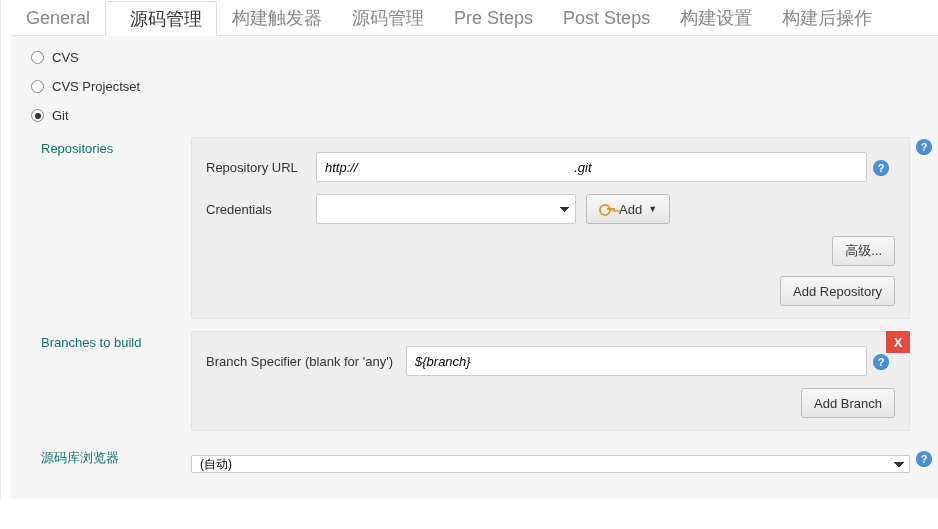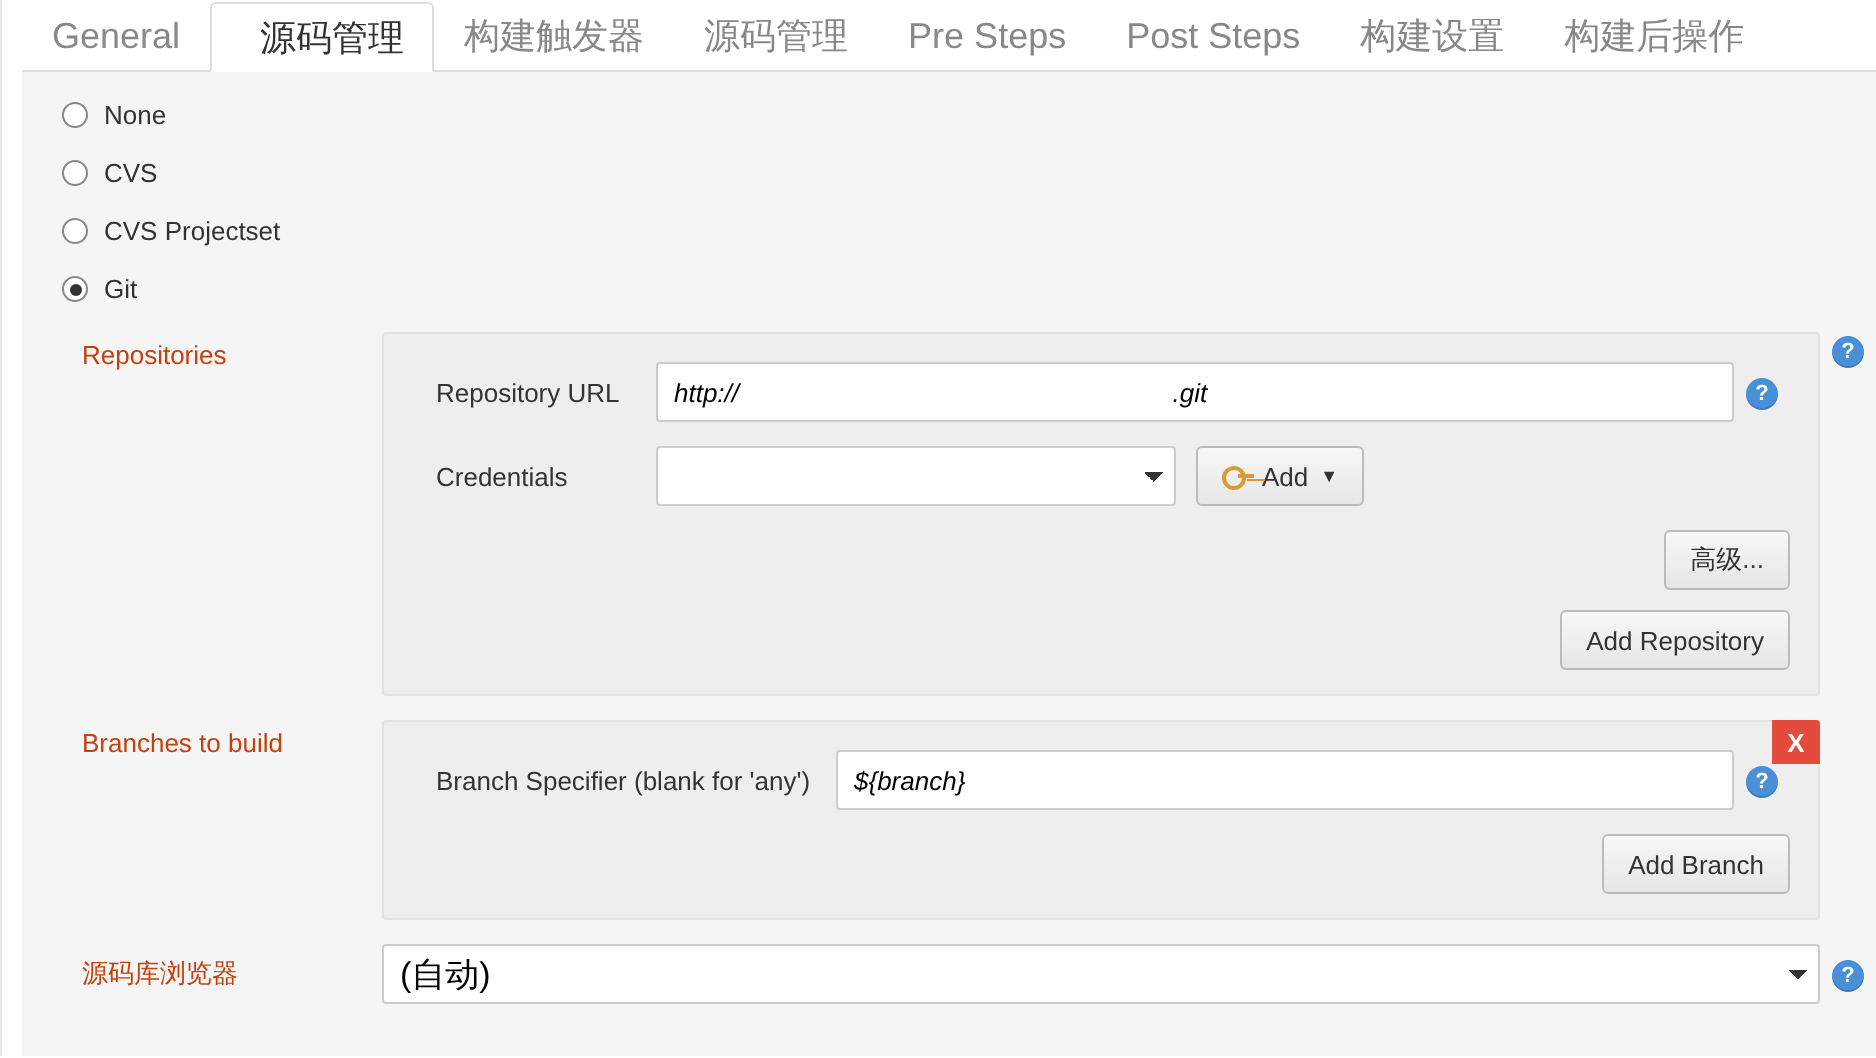--- a/index.html
+++ b/index.html
@@ -82,27 +82,27 @@
   .section-row {
     display: grid;
     grid-template-columns: 180px 1fr 28px;
     align-items: flex-start;
     margin-bottom: 12px;
   }
   .section-label {
     padding-left: 30px;
     padding-top: 4px;
     font-size: 13px;
-    color: #c2410c;
+    color: #0f766e;
   }
   .panel {
     background: #eeeeee;
     border: 1px solid #e2e2e2;
     border-radius: 2px;
-    padding: 14px 14px 12px 26px;
+    padding: 14px 14px 12px 14px;
     position: relative;
   }
   .help-col {
     display: flex;
     justify-content: center;
     padding-top: 2px;
   }
   .help-icon {
     width: 16px; height: 16px;
     border-radius: 50%;
@@ -215,33 +215,34 @@
   }
 
   .branch-row {
     display: grid;
     grid-template-columns: 200px 1fr 28px;
     align-items: center;
     margin-bottom: 12px;
   }
 
   .browser-select {
-    height: 30px;
+    height: 18px;
     border: 1px solid #ccc;
     border-radius: 2px;
     padding: 0 22px 0 8px;
-    font-size: 17px;
+    font-size: 12px;
     background: #fff;
     width: 100%;
     appearance: none;
     -webkit-appearance: none;
     background-image: linear-gradient(45deg, transparent 50%, #333 50%), linear-gradient(-45deg, transparent 50%, #333 50%);
     background-position: right 10px center, right 5px center;
     background-size: 5px 5px, 5px 5px;
     background-repeat: no-repeat;
+    margin-top: 12px;
   }
 </style>
 </head>
 <body>
 
 <div class="page">
 
   <div class="tabs">
     <div class="tab">General</div>
     <div class="tab active">源码管理</div>
@@ -249,24 +250,20 @@
     <div class="tab">源码管理</div>
     <div class="tab">Pre Steps</div>
     <div class="tab">Post Steps</div>
     <div class="tab">构建设置</div>
     <div class="tab">构建后操作</div>
   </div>
 
   <div class="form-body">
 
     <div class="radio-group">
-      <div class="radio-item">
-        <span class="radio"></span>
-        <span>None</span>
-      </div>
       <div class="radio-item">
         <span class="radio"></span>
         <span>CVS</span>
       </div>
       <div class="radio-item">
         <span class="radio"></span>
         <span>CVS Projectset</span>
       </div>
       <div class="radio-item">
         <span class="radio checked"></span>

